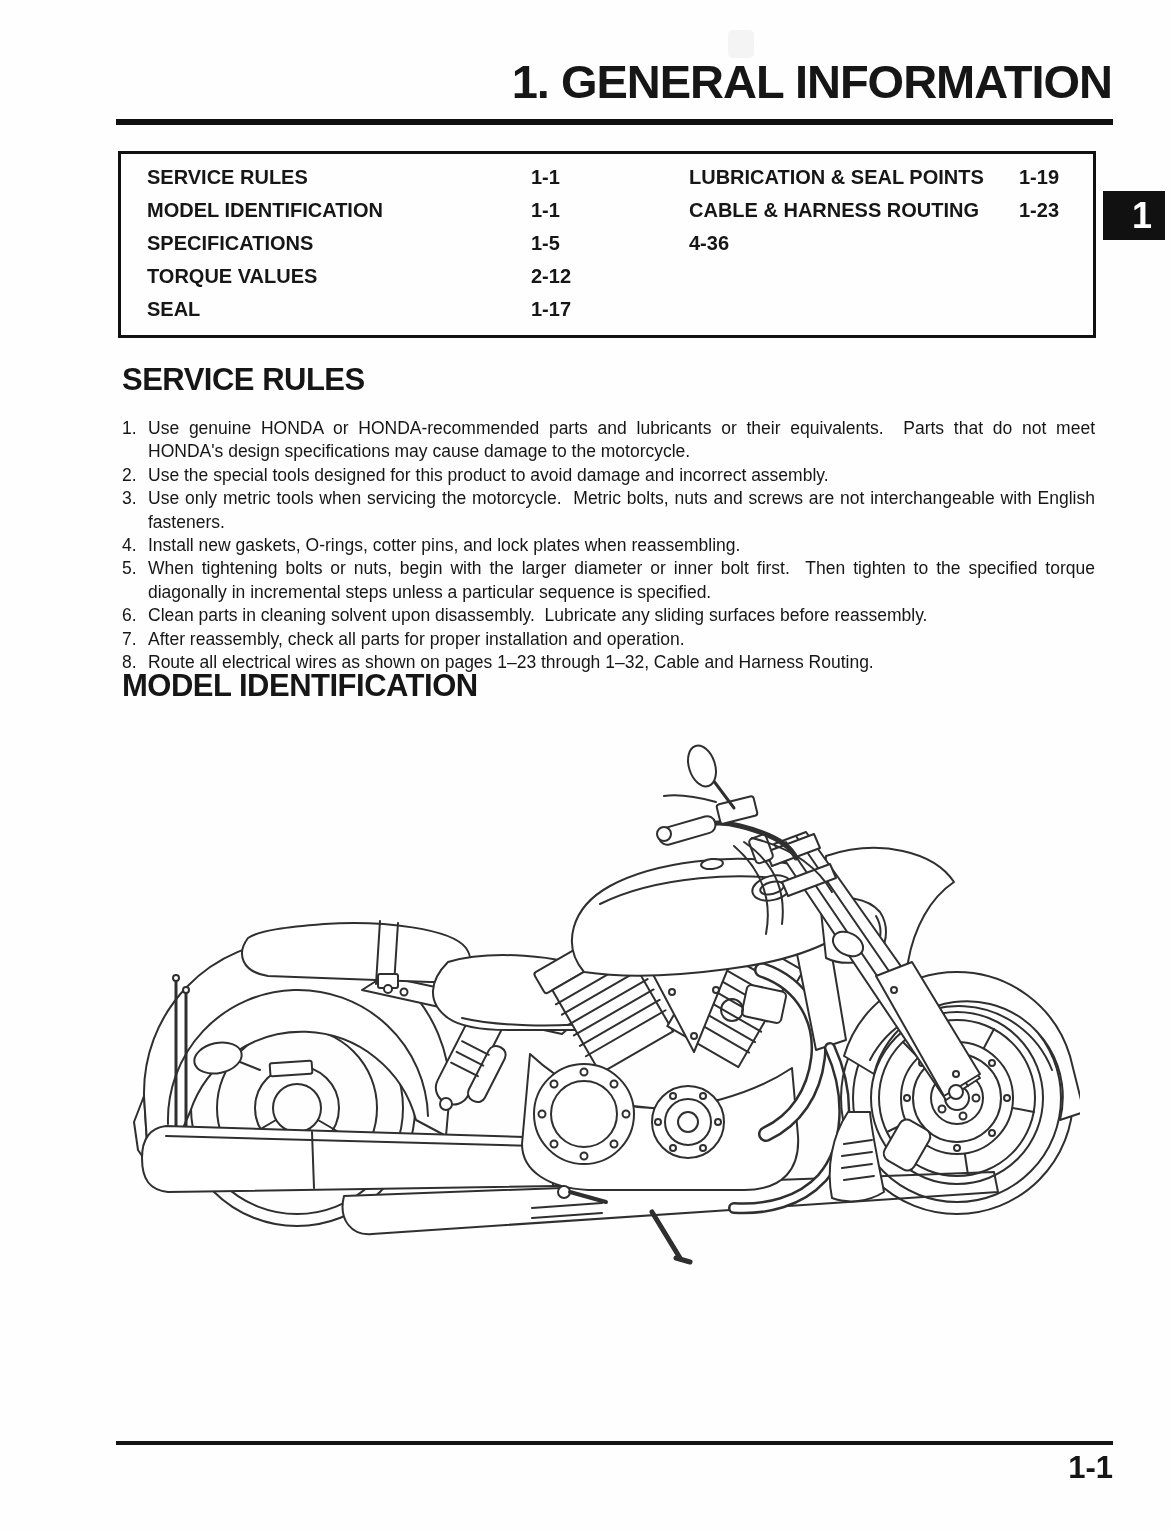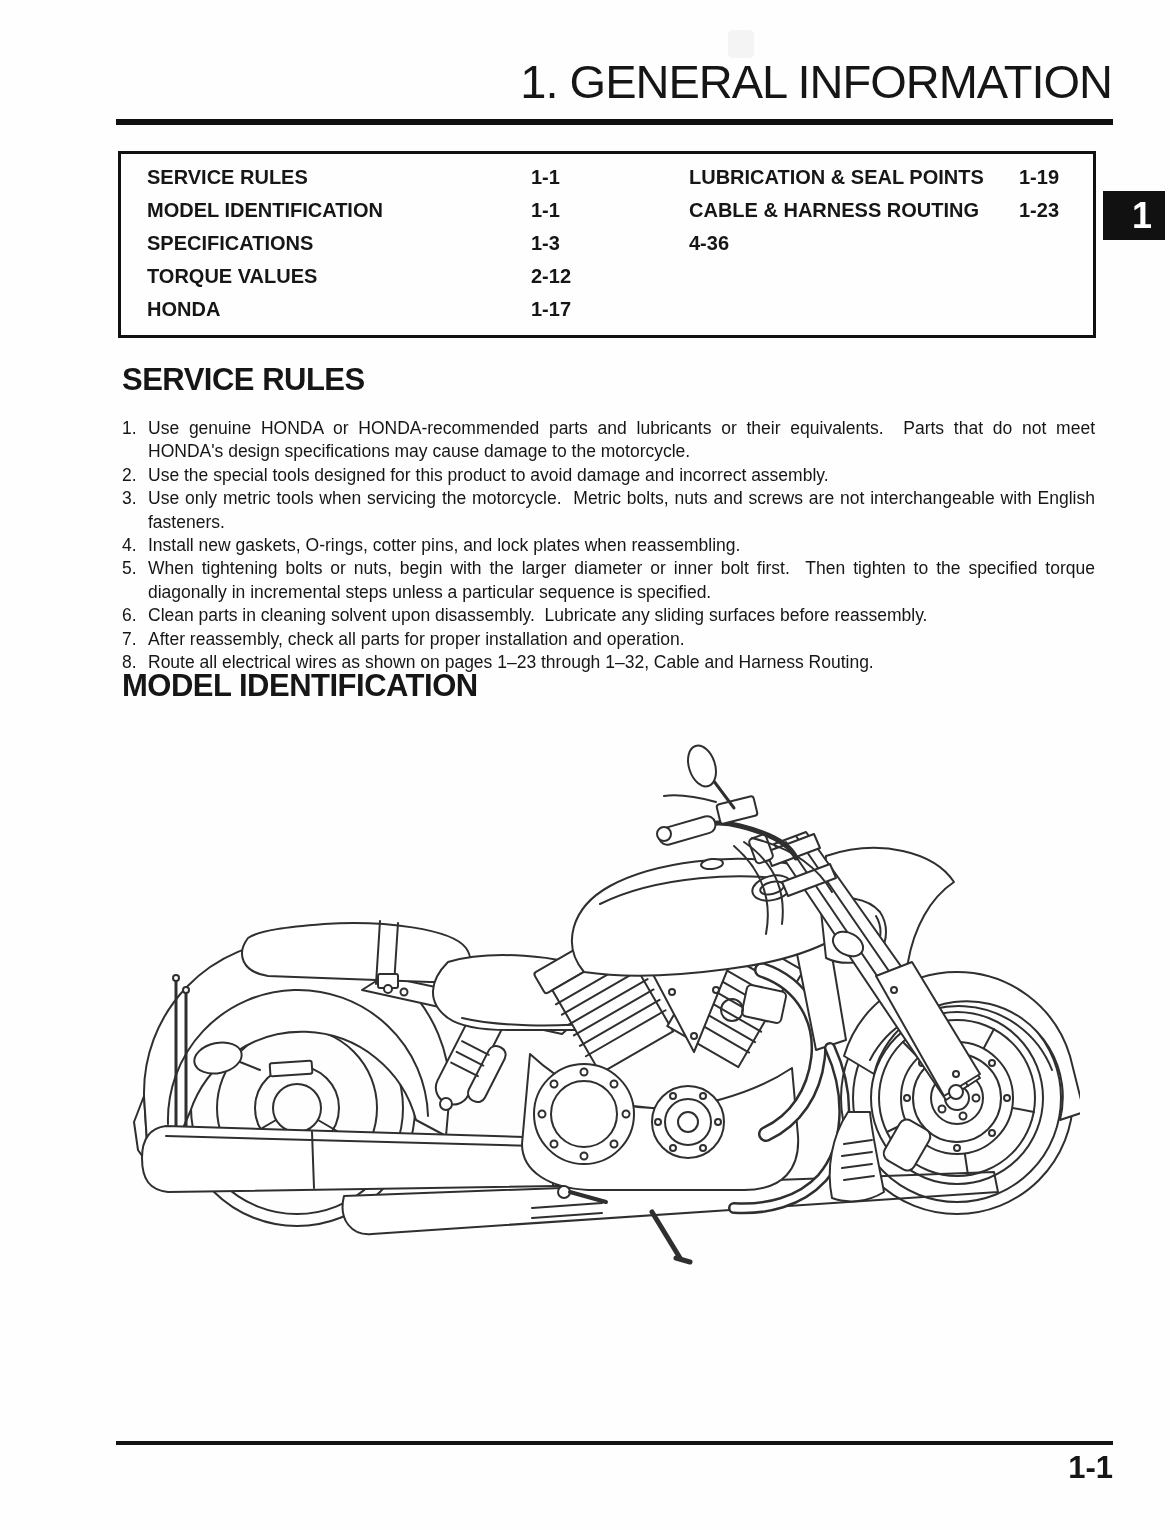--- a/index.html
+++ b/index.html
@@ -8,21 +8,21 @@
   .page {
     position:relative; width:1170px; height:1530px;
     background:#fefefe; color:#161616;
     font-family:"Liberation Sans", sans-serif;
     overflow:hidden;
   }
   .smudge { position:absolute; left:728px; top:30px; width:26px; height:28px;
     background:#ededed; border-radius:5px; opacity:.6; }
   .page-title {
     position:absolute; top:54px; right:58px; margin:0;
-    font-size:47px; font-weight:normal; letter-spacing:-1px; white-space:nowrap;
+    font-size:47px; font-weight:bold; letter-spacing:-1px; white-space:nowrap;
   }
   .title-rule { position:absolute; left:116px; right:57px; top:119px; height:6px; background:#101010; }
   .toc-box {
     position:absolute; left:118px; top:151px; width:978px; height:187px;
     border:3px solid #111; padding:12px 18px 8px 26px; display:flex;
   }
   .toc-col.left { width:440px; flex:none; }
   .toc-col.right { flex:1; margin-left:102px; }
   .toc-row { display:flex; align-items:flex-end; font-weight:bold; font-size:20px; line-height:22px; margin-bottom:11px; }
   .toc-label { flex:1; padding-right:8px; }
@@ -60,28 +60,28 @@
       <div class="toc-row">
         <span class="toc-label">SERVICE RULES</span>
         <span class="toc-page">1-1</span>
       </div>
       <div class="toc-row">
         <span class="toc-label">MODEL IDENTIFICATION</span>
         <span class="toc-page">1-1</span>
       </div>
       <div class="toc-row">
         <span class="toc-label">SPECIFICATIONS</span>
-        <span class="toc-page">1-3</span>
+        <span class="toc-page">1-5</span>
       </div>
       <div class="toc-row">
         <span class="toc-label">TORQUE VALUES</span>
         <span class="toc-page">2-12</span>
       </div>
       <div class="toc-row">
-        <span class="toc-label">HONDA</span>
+        <span class="toc-label">SEAL</span>
         <span class="toc-page">1-17</span>
       </div>
     </div>
     <div class="toc-col right">
       <div class="toc-row">
         <span class="toc-label">LUBRICATION &amp; SEAL POINTS</span>
         <span class="toc-page">1-19</span>
       </div>
       <div class="toc-row">
         <span class="toc-label">CABLE &amp; HARNESS ROUTING</span>

